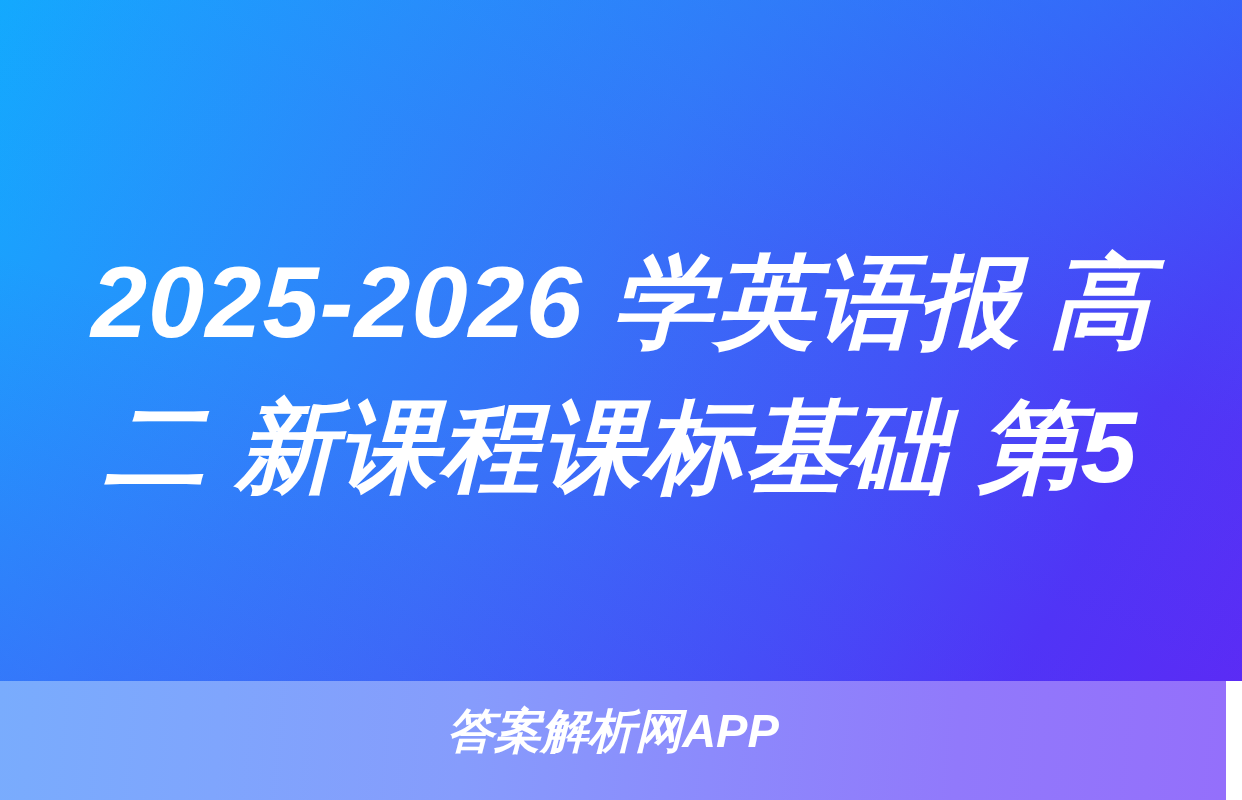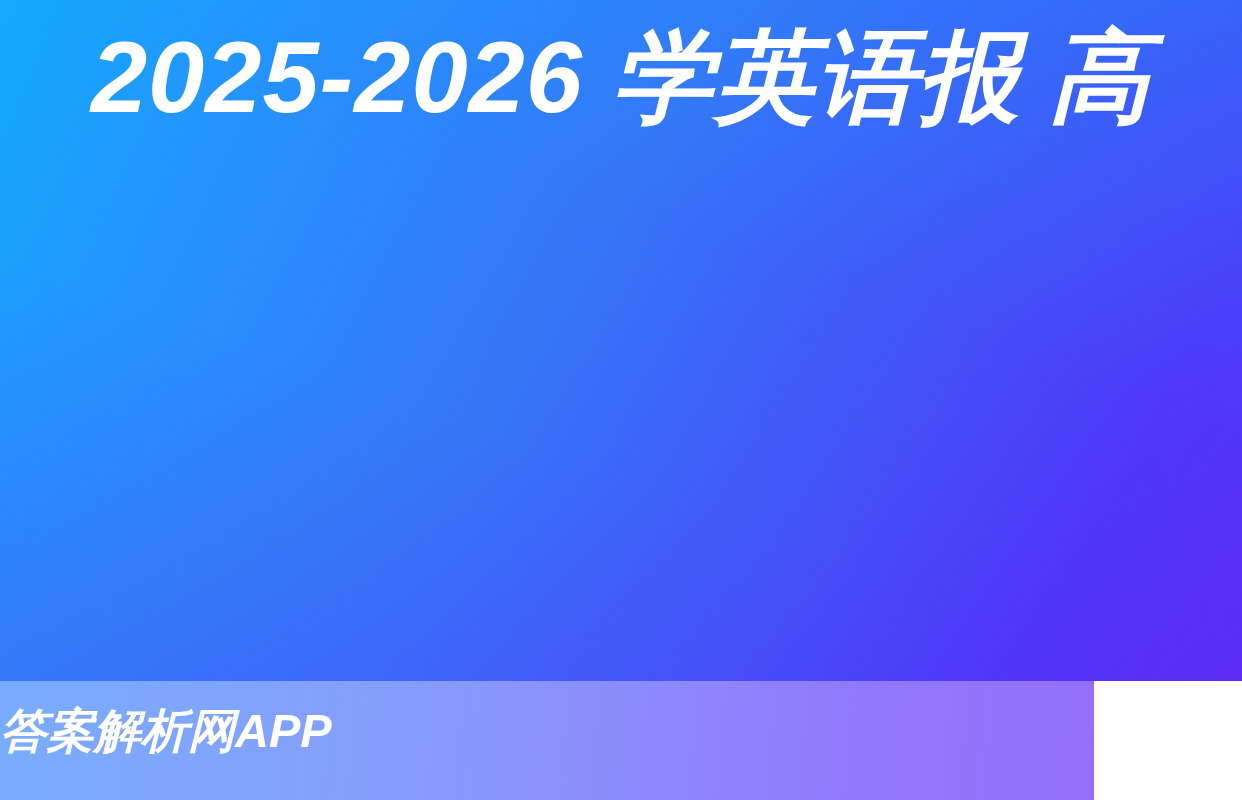--- a/index.html
+++ b/index.html
@@ -54,21 +54,21 @@
   
   .title-block {
     position: absolute;
     left: 0;
     top: 0;
     width: 1242px;
     height: 746px;
     display: flex;
     flex-direction: column;
     align-items: center;
-    justify-content: space-between;
+    justify-content: center;
     padding-top: 6px;
     box-sizing: border-box;
     z-index: 3;
   }
 
   .title-line {
     display: block;
     width: 1242px;
     text-align: center;
     color: #ffffff;
@@ -80,32 +80,32 @@
     letter-spacing: 1px;
     white-space: nowrap;
     text-rendering: geometricPrecision;
   }
 
   
   .footer-bar {
     position: absolute;
     left: 0;
     top: 681px;
-    width: 1094px;
+    width: 1226px;
     height: 119px;
     background: linear-gradient(95deg,
                 #79ACFD 0%,
                 #7FA5FD 18%,
                 #869CFC 38%,
                 #8C8AFC 58%,
                 #9179FB 78%,
                 #946FFB 100%);
     display: flex;
     align-items: center;
-    justify-content: flex-start;
+    justify-content: center;
     box-sizing: border-box;
     padding-bottom: 20px;
   }
 
   .footer-text {
     color: #ffffff;
     font-family: "Liberation Sans", "DejaVu Sans", sans-serif;
     font-weight: 700;
     font-style: italic;
     font-size: 47px;
@@ -116,19 +116,20 @@
 </style>
 </head>
 <body>
 
 <div class="poster">
 
   <div class="hero"></div>
 
   <div class="title-block">
     <span class="title-line">2025-2026 学英语报 高</span>
+    <span class="title-line">二 新课程课标基础 第5</span>
   </div>
 
   <div class="footer-bar">
     <span class="footer-text">答案解析网APP</span>
   </div>
 
 </div>
 
 </body></html>

